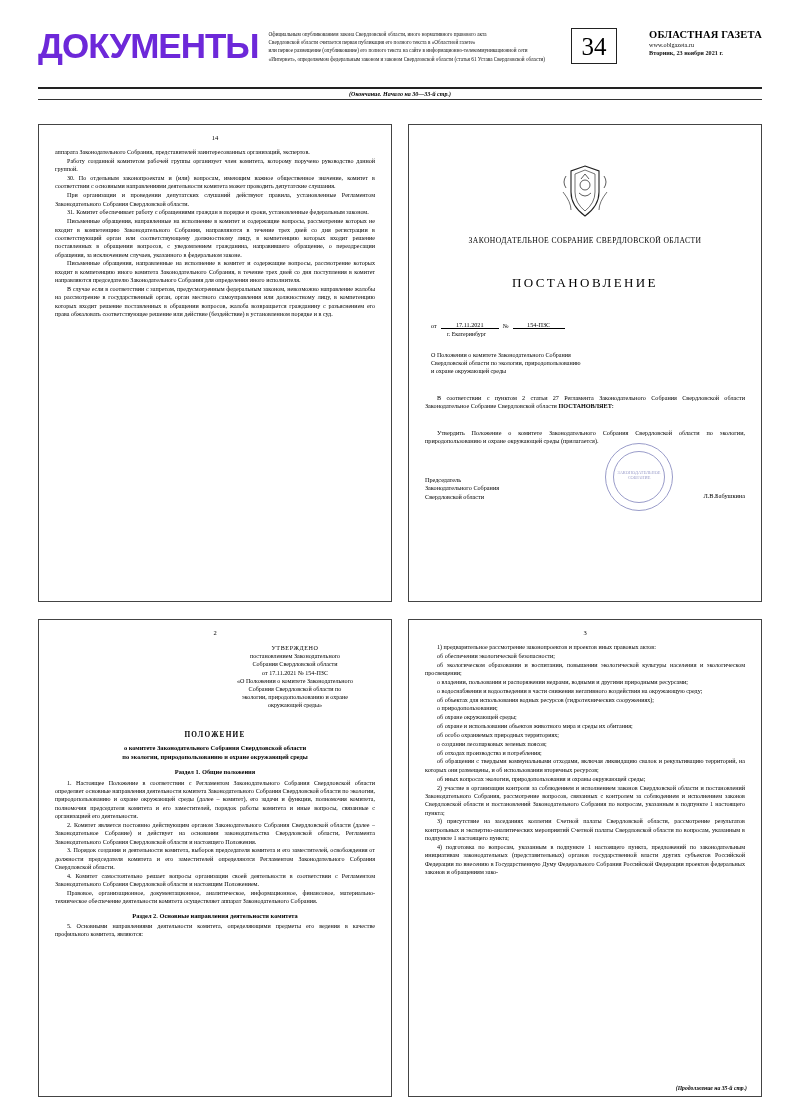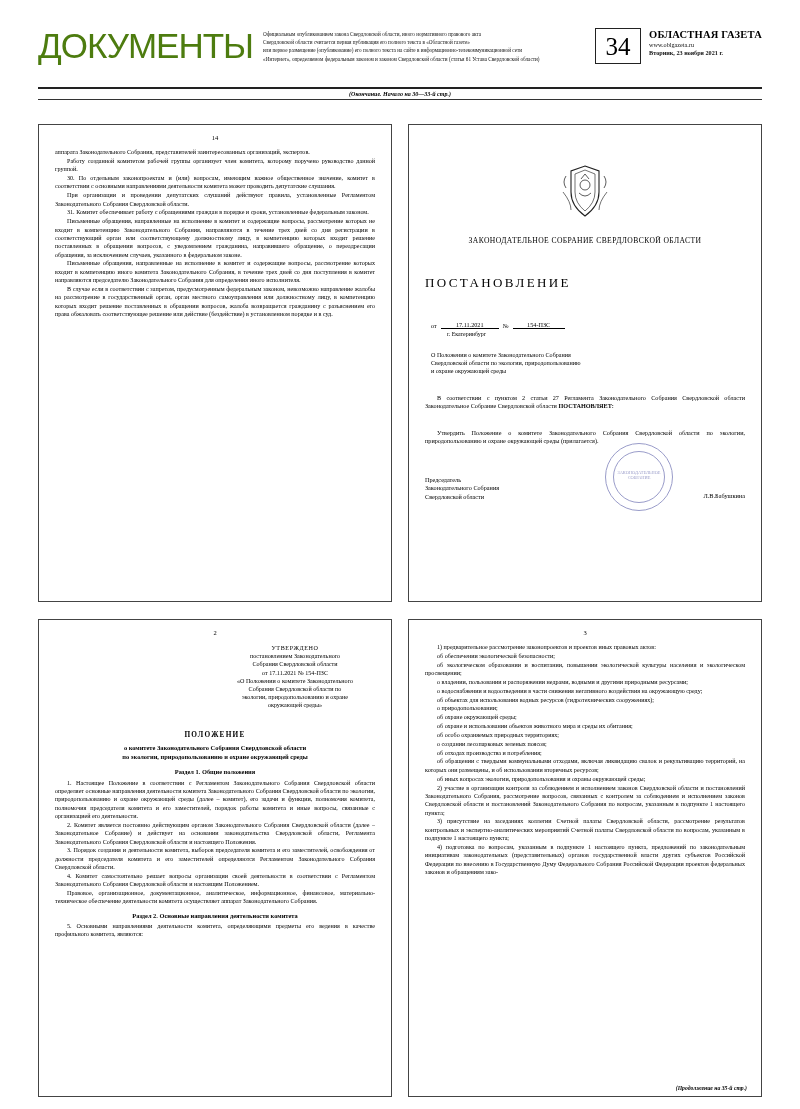--- a/index.html
+++ b/index.html
@@ -26,24 +26,24 @@
   
   .masthead {
     position: relative;
     height: 56px;
     margin: 28px 38px 0 38px;
     display: flex;
     align-items: flex-start;
   }
   .masthead-title {
     font-family: "Liberation Sans", sans-serif;
-    font-weight: normal;
+    font-weight: bold;
     font-size: 35px;
     letter-spacing: -1px;
-    color: #4d7c0f;
+    color: #6d28d9;
     line-height: 36px;
     white-space: nowrap;
   }
   .masthead-desc {
     margin-left: 10px;
     padding-top: 2px;
     font-size: 5.2px;
     line-height: 8.2px;
     width: 290px;
     color: #111;
@@ -61,20 +61,21 @@
     display: flex;
     align-items: center;
     justify-content: center;
     font-family: "Liberation Serif", serif;
     font-size: 25px;
     font-weight: normal;
     line-height: 1;
   }
   .masthead-brand {
     padding-top: 1px;
+    margin-left: 24px;
   }
   .brand-name {
     font-family: "Liberation Serif", serif;
     font-size: 10.5px;
     font-weight: bold;
     letter-spacing: .2px;
     line-height: 12px;
   }
   .brand-url {
     font-size: 6.2px;
@@ -159,20 +160,21 @@
     margin: 28px 0 6px 0;
   }
   .coat svg { display: inline-block; }
   .organ-name {
     text-align: center;
     font-size: 7.6px;
     letter-spacing: .4px;
     margin-top: 12px;
   }
   .doc-type {
+    text-align: center;
     font-size: 13px;
     letter-spacing: 2.4px;
     margin-top: 30px;
   }
   .date-row {
     margin-top: 30px;
     font-size: 6.2px;
     display: flex;
     align-items: flex-end;
     gap: 4px;

